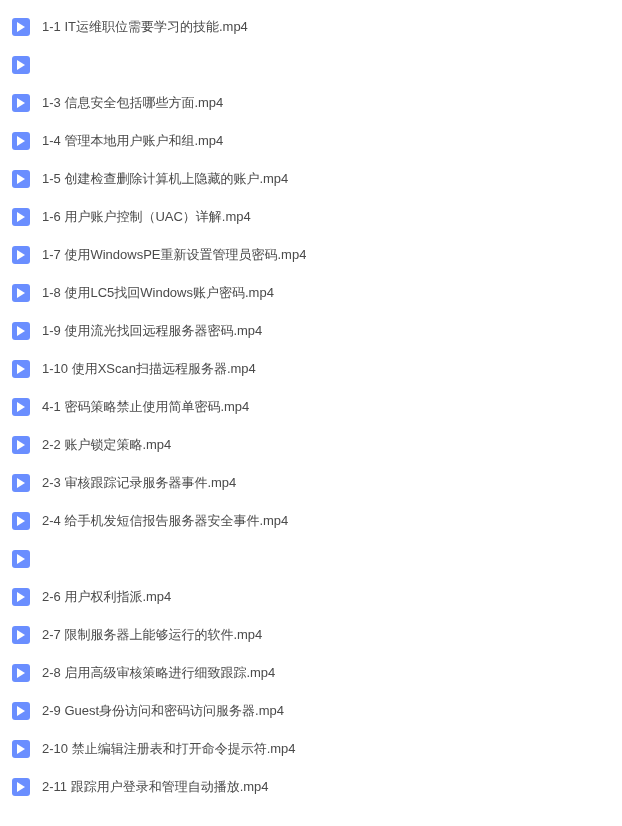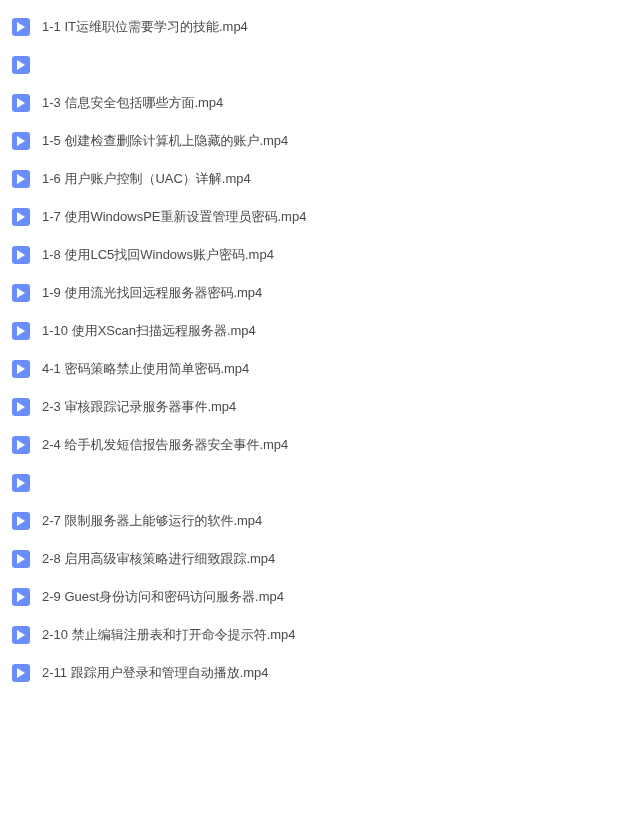--- a/index.html
+++ b/index.html
@@ -73,20 +73,28 @@
         </svg>
       </div>
       <span class="file-name">1-3 信息安全包括哪些方面.mp4</span>
     </div>
     <div class="file-item">
       <div class="video-icon">
         <svg viewBox="0 0 8 10">
           <path d="M0 0 L8 5 L0 10 Z"></path>
         </svg>
       </div>
+      <span class="file-name">1-4 管理本地用户账户和组.mp4</span>
+    </div>
+    <div class="file-item">
+      <div class="video-icon">
+        <svg viewBox="0 0 8 10">
+          <path d="M0 0 L8 5 L0 10 Z"></path>
+        </svg>
+      </div>
       <span class="file-name">1-5 创建检查删除计算机上隐藏的账户.mp4</span>
     </div>
     <div class="file-item">
       <div class="video-icon">
         <svg viewBox="0 0 8 10">
           <path d="M0 0 L8 5 L0 10 Z"></path>
         </svg>
       </div>
       <span class="file-name">1-6 用户账户控制（UAC）详解.mp4</span>
     </div>
@@ -129,36 +137,52 @@
         </svg>
       </div>
       <span class="file-name">4-1 密码策略禁止使用简单密码.mp4</span>
     </div>
     <div class="file-item">
       <div class="video-icon">
         <svg viewBox="0 0 8 10">
           <path d="M0 0 L8 5 L0 10 Z"></path>
         </svg>
       </div>
+      <span class="file-name">2-2 账户锁定策略.mp4</span>
+    </div>
+    <div class="file-item">
+      <div class="video-icon">
+        <svg viewBox="0 0 8 10">
+          <path d="M0 0 L8 5 L0 10 Z"></path>
+        </svg>
+      </div>
       <span class="file-name">2-3 审核跟踪记录服务器事件.mp4</span>
     </div>
     <div class="file-item">
       <div class="video-icon">
         <svg viewBox="0 0 8 10">
           <path d="M0 0 L8 5 L0 10 Z"></path>
         </svg>
       </div>
       <span class="file-name">2-4 给手机发短信报告服务器安全事件.mp4</span>
     </div>
     <div class="file-item">
       <div class="video-icon">
         <svg viewBox="0 0 8 10">
           <path d="M0 0 L8 5 L0 10 Z"></path>
         </svg>
       </div>
+    </div>
+    <div class="file-item">
+      <div class="video-icon">
+        <svg viewBox="0 0 8 10">
+          <path d="M0 0 L8 5 L0 10 Z"></path>
+        </svg>
+      </div>
+      <span class="file-name">2-6 用户权利指派.mp4</span>
     </div>
     <div class="file-item">
       <div class="video-icon">
         <svg viewBox="0 0 8 10">
           <path d="M0 0 L8 5 L0 10 Z"></path>
         </svg>
       </div>
       <span class="file-name">2-7 限制服务器上能够运行的软件.mp4</span>
     </div>
     <div class="file-item">

